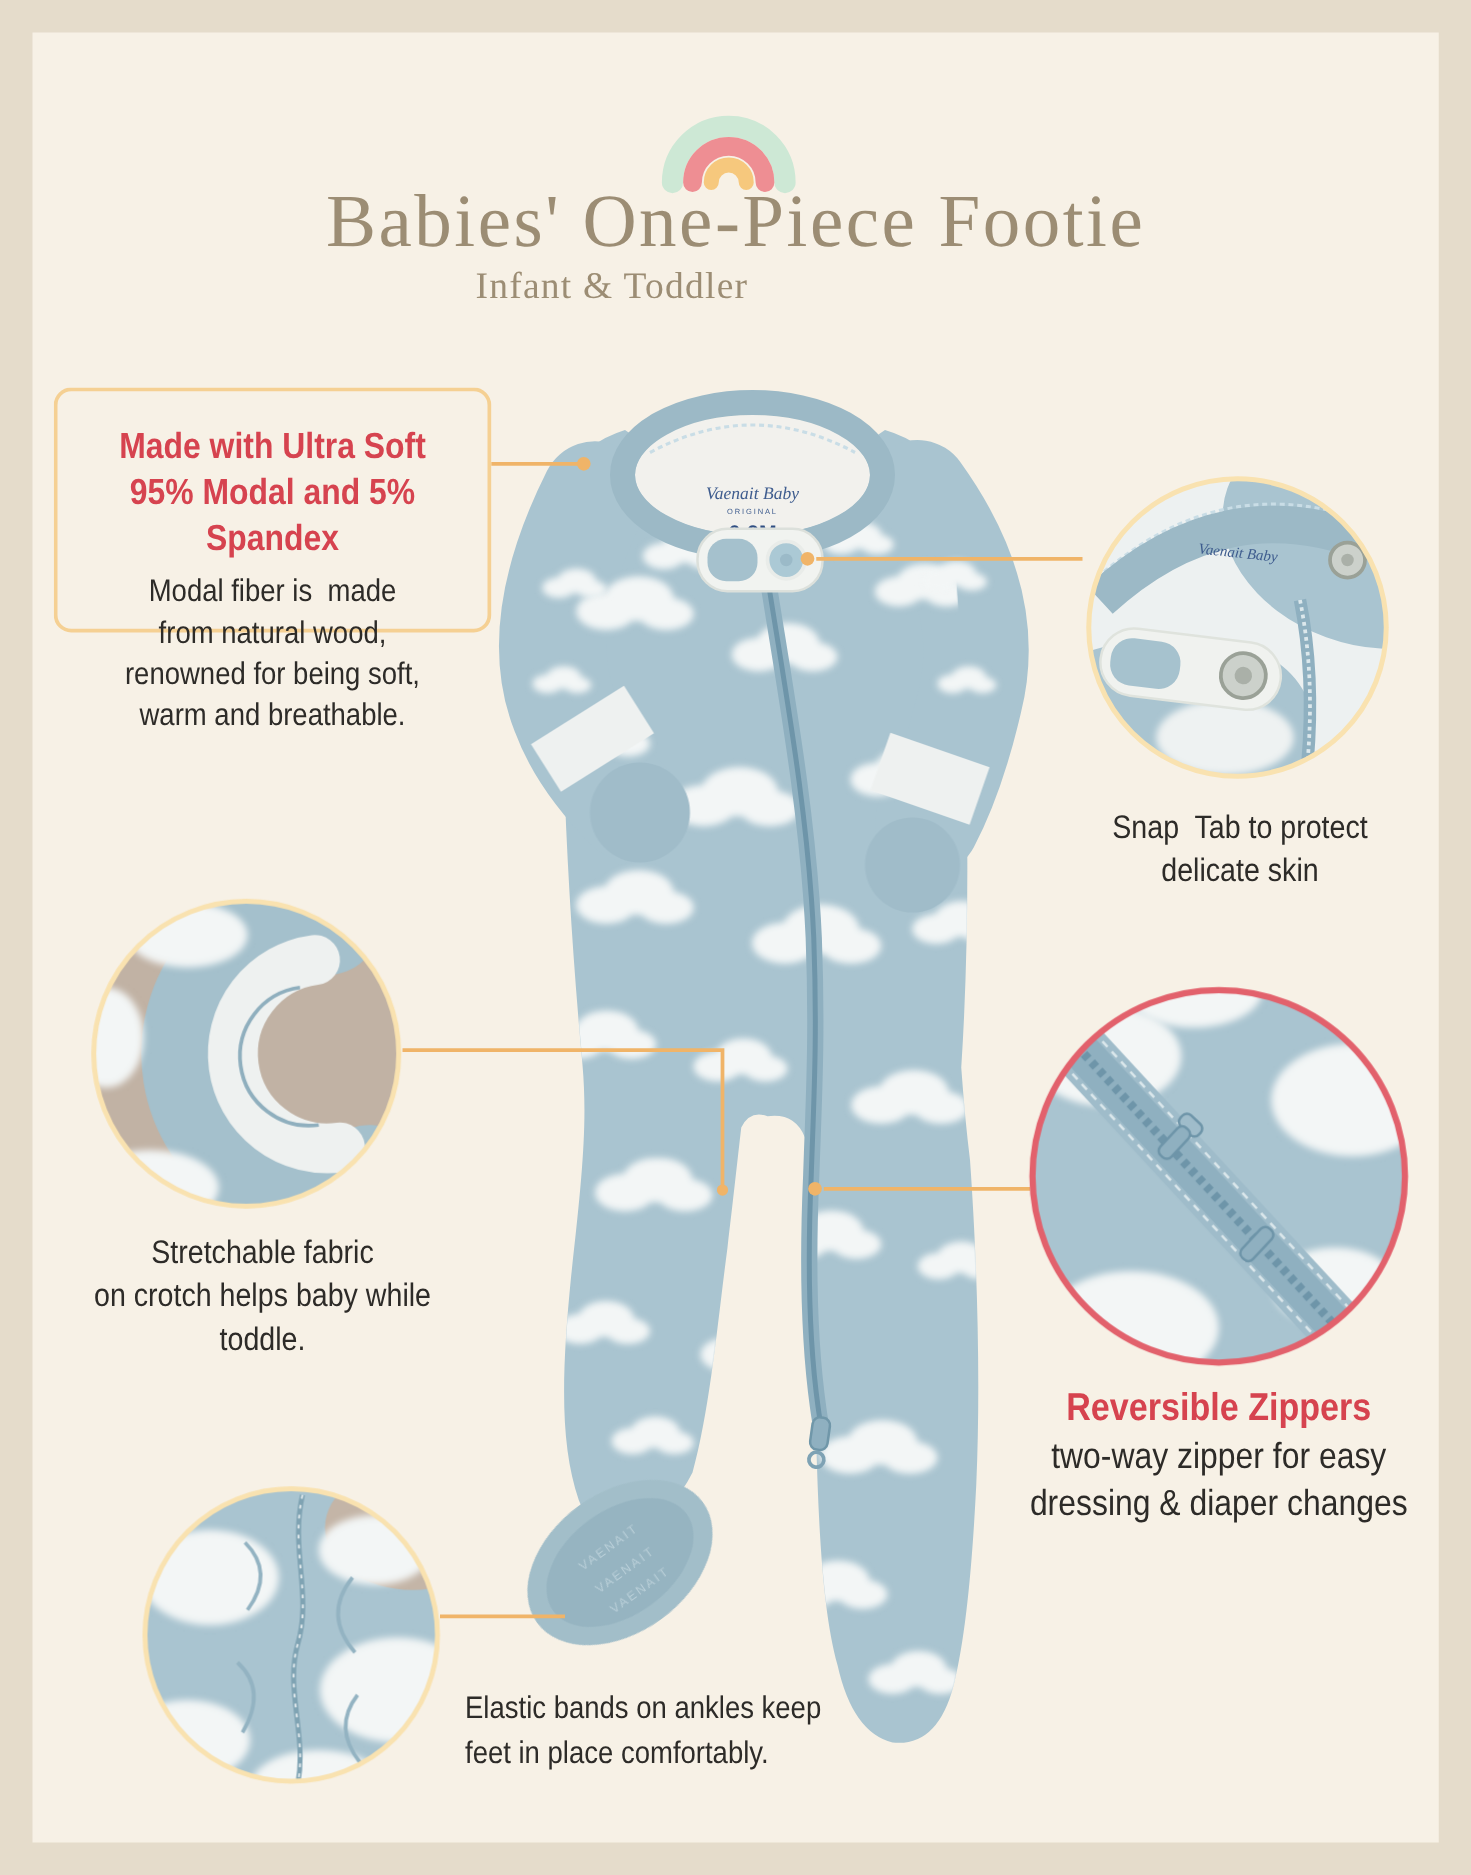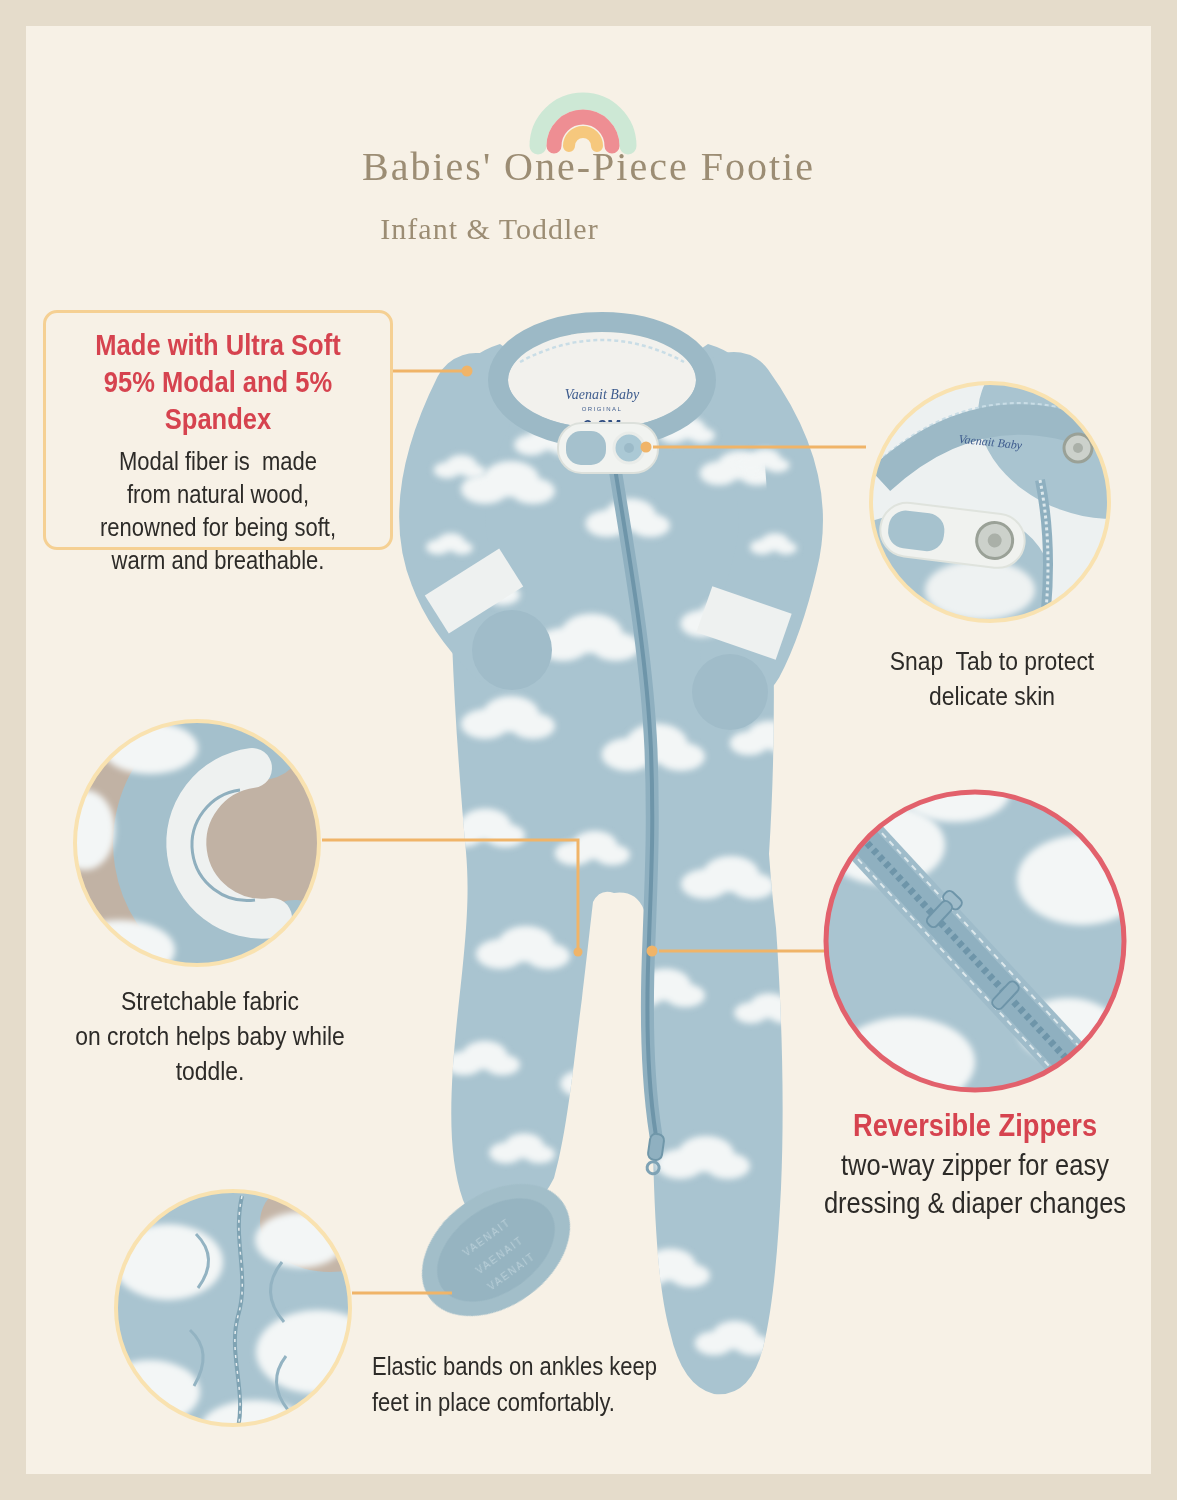--- a/index.html
+++ b/index.html
@@ -13,32 +13,32 @@
   svg.scene{position:absolute;left:0;top:0;z-index:1;}
   .txt{position:absolute;z-index:5;color:#2d2b28;}
   .center{text-align:center;}
   .condensed{transform:scaleX(0.88);}
   .condensed.left-origin{transform-origin:left center;}
   .pre{white-space:pre-wrap;}
 
   .page-title{
     left:0;top:143px;width:1177px;text-align:center;
     font-family:"Liberation Serif",serif;
-    font-size:40px;letter-spacing:2px;color:#9c8d74;z-index:5;position:absolute;
+    font-size:60px;letter-spacing:2px;color:#9c8d74;z-index:5;position:absolute;
   }
   .page-subtitle{
     left:0;top:212px;width:979px;text-align:center;
     font-family:"Liberation Serif",serif;
     font-size:30px;letter-spacing:1px;color:#9c8d74;z-index:5;position:absolute;
   }
 
   .material-box{
-    left:43px;top:310px;width:350px;height:240px;box-sizing:border-box;
+    left:43px;top:310px;width:350px;height:196px;box-sizing:border-box;
     border:3px solid #f5d093;border-radius:14px;z-index:5;position:absolute;
-    padding-top:14px;
+    padding-top:26px;
   }
   .material-heading{font-size:29px;line-height:37px;font-weight:bold;color:#d6434f;text-align:center;}
   .material-body{font-size:25px;line-height:33px;margin-top:7px;text-align:center;color:#2d2b28;}
 
   .caption{font-size:26px;line-height:35px;}
   .snap-caption{left:872px;top:644px;width:240px;}
   .stretch-caption{left:20px;top:984px;width:380px;}
   .zipper-caption{left:780px;top:1106px;width:390px;}
   .zipper-heading{font-size:31px;line-height:40px;font-weight:bold;color:#d6434f;}
   .zipper-body{font-size:29px;line-height:38px;}

